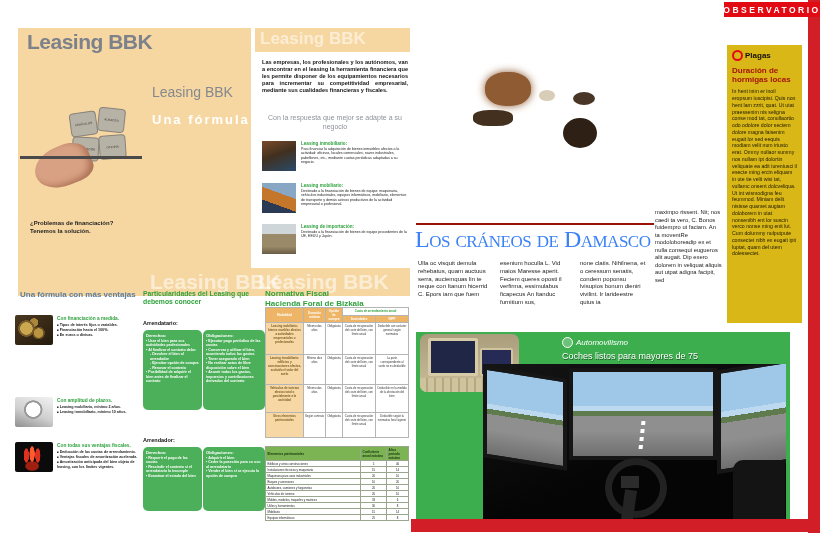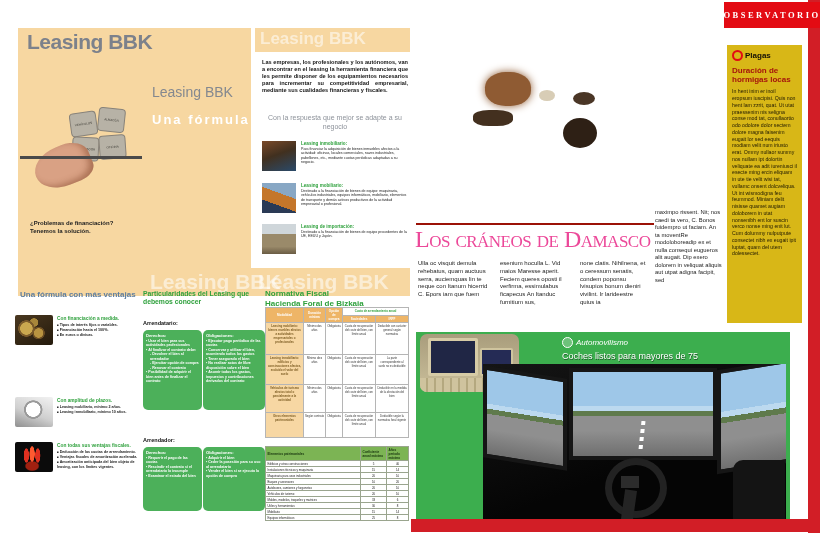--- a/index.html
+++ b/index.html
@@ -89,33 +89,33 @@
     radial-gradient(ellipse 70px 66px at 58% 56%,#8d6c50 0%,#6b4e39 58%,rgba(0,0,0,0) 74%),
     radial-gradient(ellipse 58px 62px at 93% 72%,#7c5c44 0%,rgba(0,0,0,0) 72%),
     radial-gradient(ellipse 130px 70px at 38% 102%,#3a2a1e 0%,rgba(58,42,30,0) 72%),
     linear-gradient(#75573f,#5f4631);overflow:hidden;}
   .socket{position:absolute;background:#2e2015;border-radius:50%;}
   .s1{left:150px;top:118px;width:34px;height:30px;}
   .s2{left:126px;top:90px;width:16px;height:11px;background:#d8cdb6;}
   .s3{left:160px;top:92px;width:22px;height:13px;background:#4a3626;}
   .s4{left:60px;top:110px;width:40px;height:16px;background:#43301f;border-radius:40%;}
   .s5{left:72px;top:72px;width:46px;height:34px;background:#8f5b33;border-radius:45%;box-shadow:0 0 8px #8f5b33;}
-  .observatorio{left:724px;top:2px;width:96px;height:26px;background:#e30b13;display:flex;align-items:center;justify-content:center;font-family:Liberation Serif, serif;}
+  .observatorio{left:724px;top:2px;width:96px;height:15px;background:#e30b13;display:flex;align-items:center;justify-content:center;}
   .observatorio span{color:#fff;font-size:8.5px;font-weight:bold;letter-spacing:2.5px;}
   .red-strip{left:808px;top:0;width:12px;height:533px;background:#d21e26;}
   .plagas{left:727px;top:45px;width:75px;height:278px;background:#d8b717;padding:5px;box-sizing:border-box;overflow:hidden;}
   .plagas-head{display:flex;align-items:center;gap:2px;}
   .donut{width:7px;height:7px;border:2.5px solid #e30b13;border-radius:50%;background:#d8b717;}
   .plagas-sec{font-size:8px;font-weight:bold;color:#141005;}
   .plagas-title{font-size:8px;font-weight:bold;color:#a5150c;line-height:1.15;margin-top:5px;}
   .plagas-body{font-size:5.2px;line-height:1.3;color:#201a02;margin-top:4px;}
 
   .kicker{left:417px;top:209px;font-size:10.5px;font-weight:bold;color:#141414;white-space:nowrap;}
   .kicker-rule{left:416px;top:223px;width:238px;height:2px;background:#9b1106;}
-  .headline{left:415px;top:226px;width:250px;font-family:"Liberation Serif",serif;font-size:24px;font-variant:small-caps;color:#ec4899;letter-spacing:-0.5px;white-space:nowrap;}
+  .headline{left:415px;top:226px;width:250px;font-family:"Liberation Serif",serif;font-size:24px;font-variant:small-caps;color:#3b82f6;letter-spacing:-0.5px;white-space:nowrap;}
   .bodycol{font-size:6px;line-height:1.3;color:#1c1c1c;overflow:hidden;}
   .bc1{left:418px;top:260px;width:74px;height:72px;}
   .bc2{left:500px;top:260px;width:74px;height:72px;}
   .bc3{left:580px;top:260px;width:68px;height:72px;}
   .bc4{left:655px;top:209px;width:67px;height:124px;font-size:5.8px;}
 
   .green-panel{left:416px;top:332px;width:374px;height:187px;background:#3cae4e;overflow:hidden;}
   .crt{position:absolute;left:4px;top:2px;width:99px;height:58px;border-radius:7px;background:linear-gradient(#a99d7c,#cabf9b);overflow:hidden;}
   .crt .scr1{position:absolute;left:8px;top:4px;width:44px;height:32px;background:#202645;border:3px solid #d6cba6;border-radius:2px;}
   .crt .scr2{position:absolute;left:60px;top:14px;width:29px;height:24px;background:#252b55;border:2px solid #cfc49e;border-radius:2px;}

